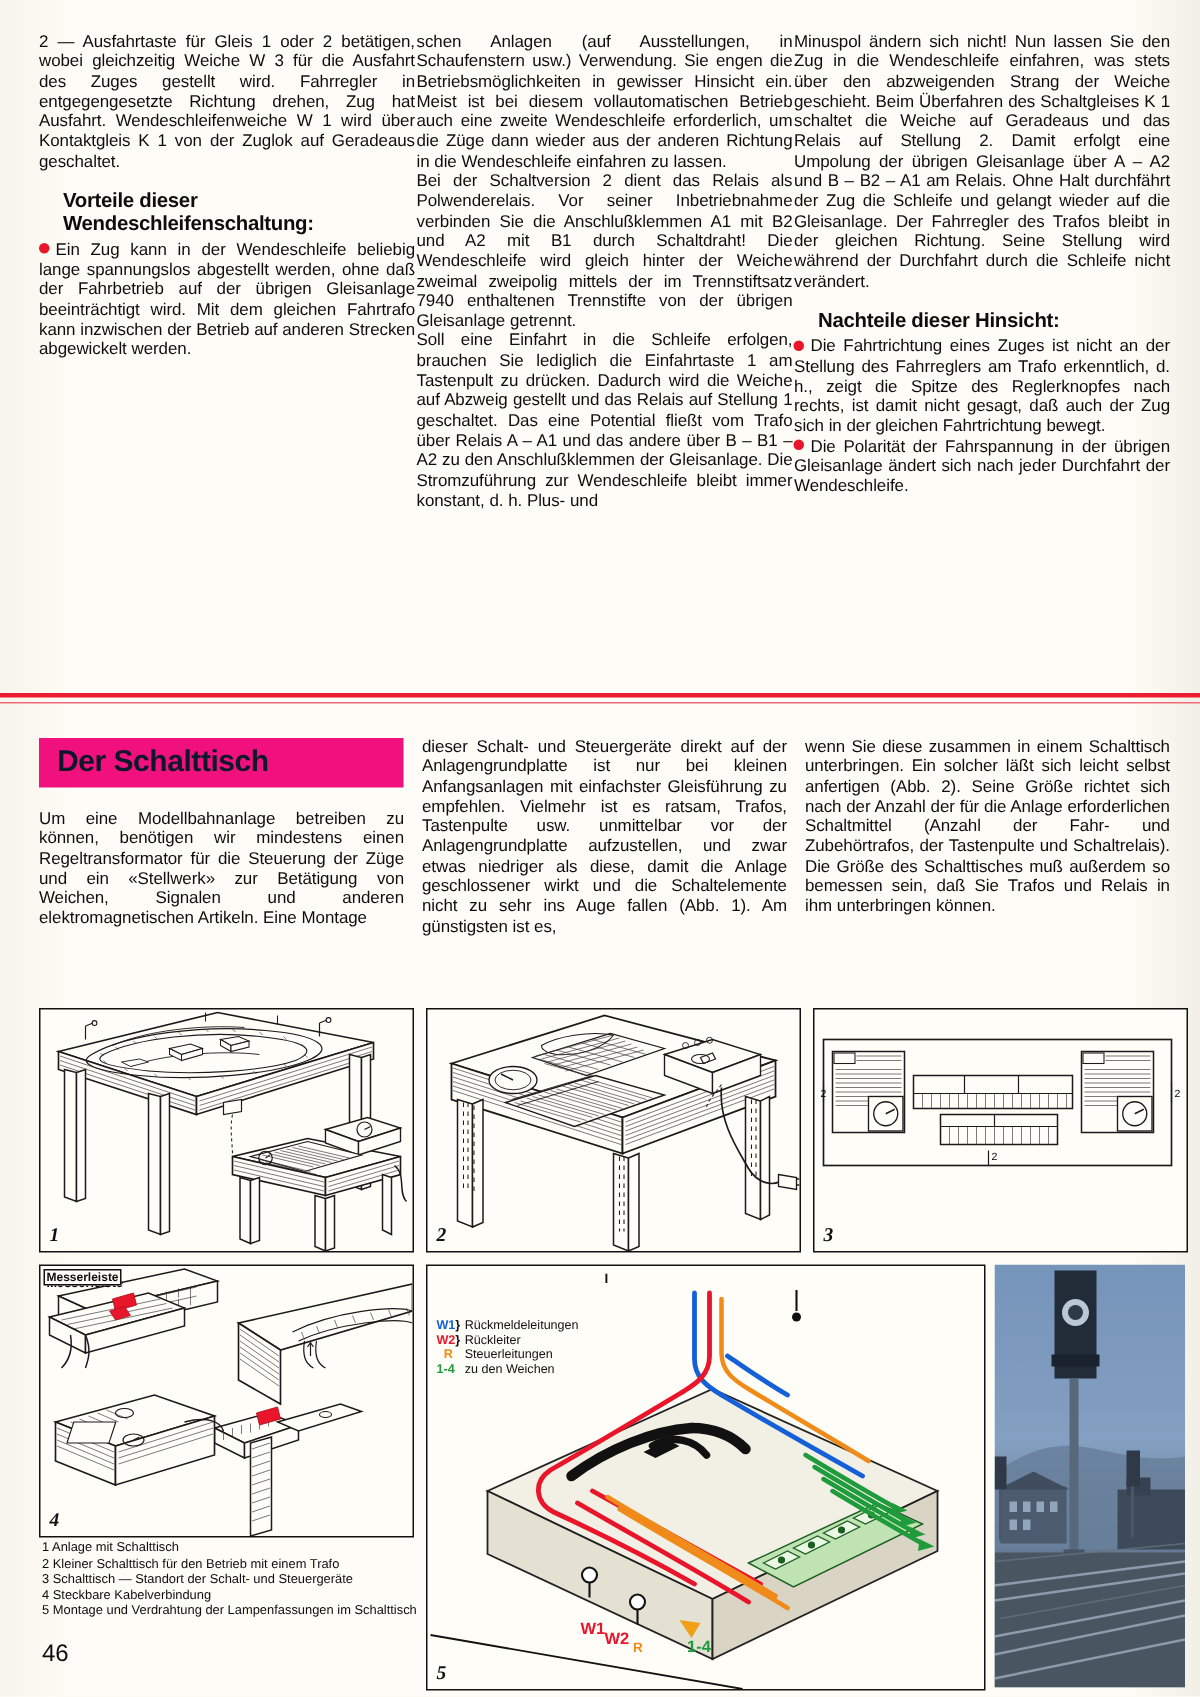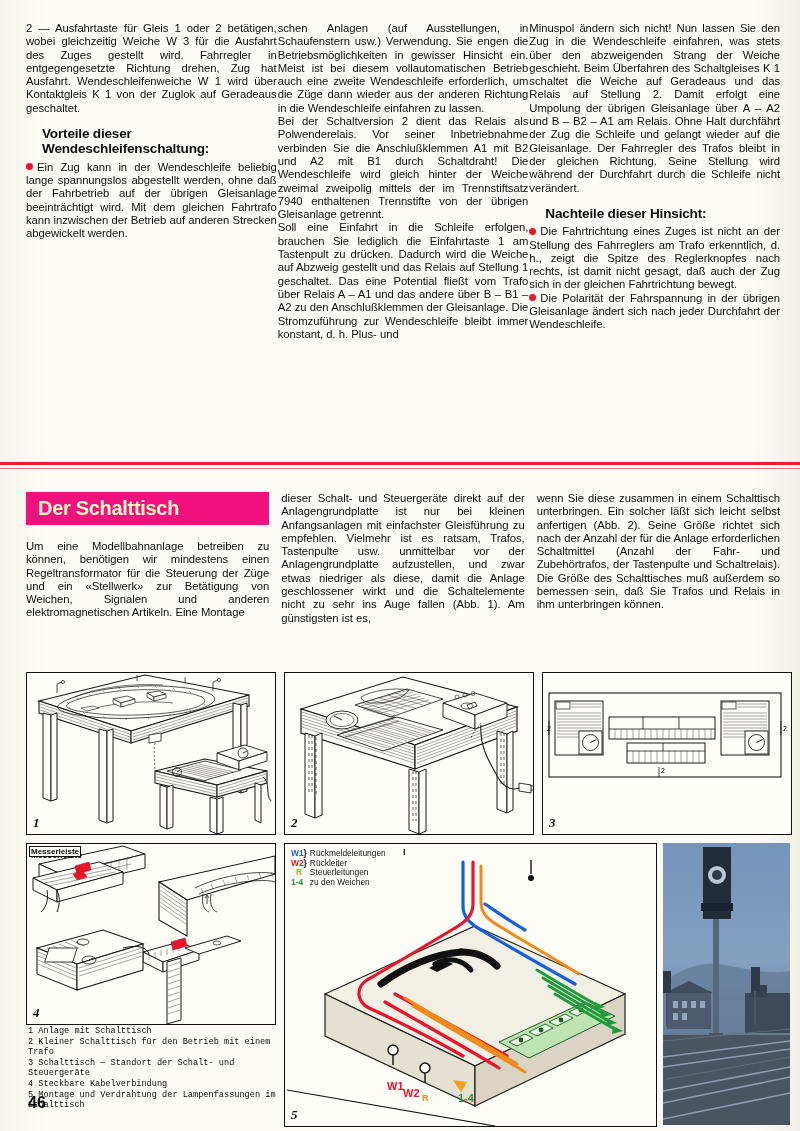--- a/index.html
+++ b/index.html
@@ -64,21 +64,21 @@
     display:flex; gap:12px;
   }
   .banner{
     background:#f0117f;
     height:33px;
     display:flex;align-items:center;
     padding-left:12px;
     margin-bottom:15px;
   }
   .banner span{
-    font-size:20px;font-weight:bold;color:#fef9c3;letter-spacing:-0.3px;
+    font-size:20px;font-weight:bold;color:#0f172a;letter-spacing:-0.3px;
   }
 
   
   .figs{position:absolute;left:26px;top:672px;}
   .fig{
     position:absolute;
     border:1.6px solid #111;
     background:#fffdf7;
     overflow:hidden;
   }
@@ -90,40 +90,40 @@
   .f1{left:0;top:0;width:248px;height:161px;}
   .f2{left:258px;top:0;width:248px;height:161px;}
   .f3{left:516px;top:0;width:248px;height:161px;}
   .f4{left:0;top:171px;width:248px;height:180px;}
   .f5{left:258px;top:171px;width:371px;height:282px;}
   .f6{left:637px;top:171px;width:127px;height:282px;border:none;}
 
   
   .caps{
     position:absolute;left:28px;top:1026px;width:250px;
-    font-size:8.6px;line-height:10.6px;font-family:Liberation Mono, monospace;
+    font-size:8.6px;line-height:10.6px;
   }
   .caps div{margin:0;}
   .pageno{
     position:absolute;left:28px;top:1094px;
-    font-size:16px;font-weight:bold;
+    font-size:16px;font-weight:normal;
   }
 
   
   svg{display:block;}
   .ln{stroke:#1a1a1a;fill:none;}
   .fillw{fill:#fffdf7;stroke:#1a1a1a;}
   .hatch{fill:none;stroke:#3a3a3a;stroke-width:.45;}
 
   
   .leg{
     position:absolute;left:6px;top:5px;font-size:8.4px;line-height:9.6px;
     font-weight:bold;
   }
-  .leg table{border-collapse:collapse;}
+  .leg table{border-collapse:collapse;margin-top:30px;}
   .leg td{padding:0 3px 0 0;vertical-align:top;font-size:8.4px;}
   .lw1{color:#1560d8;font-weight:bold;}
   .lw2{color:#e8152b;font-weight:bold;}
   .lr{color:#f08a18;font-weight:bold;}
   .l14{color:#1f9b3c;font-weight:bold;}
   .legtxt{color:#111;font-weight:normal;}
 
   .photo{
     position:absolute;inset:0;
     background:linear-gradient(180deg,#7e9bc0 0%,#8fa9c9 42%,#6e8299 62%,#55606b 100%);

